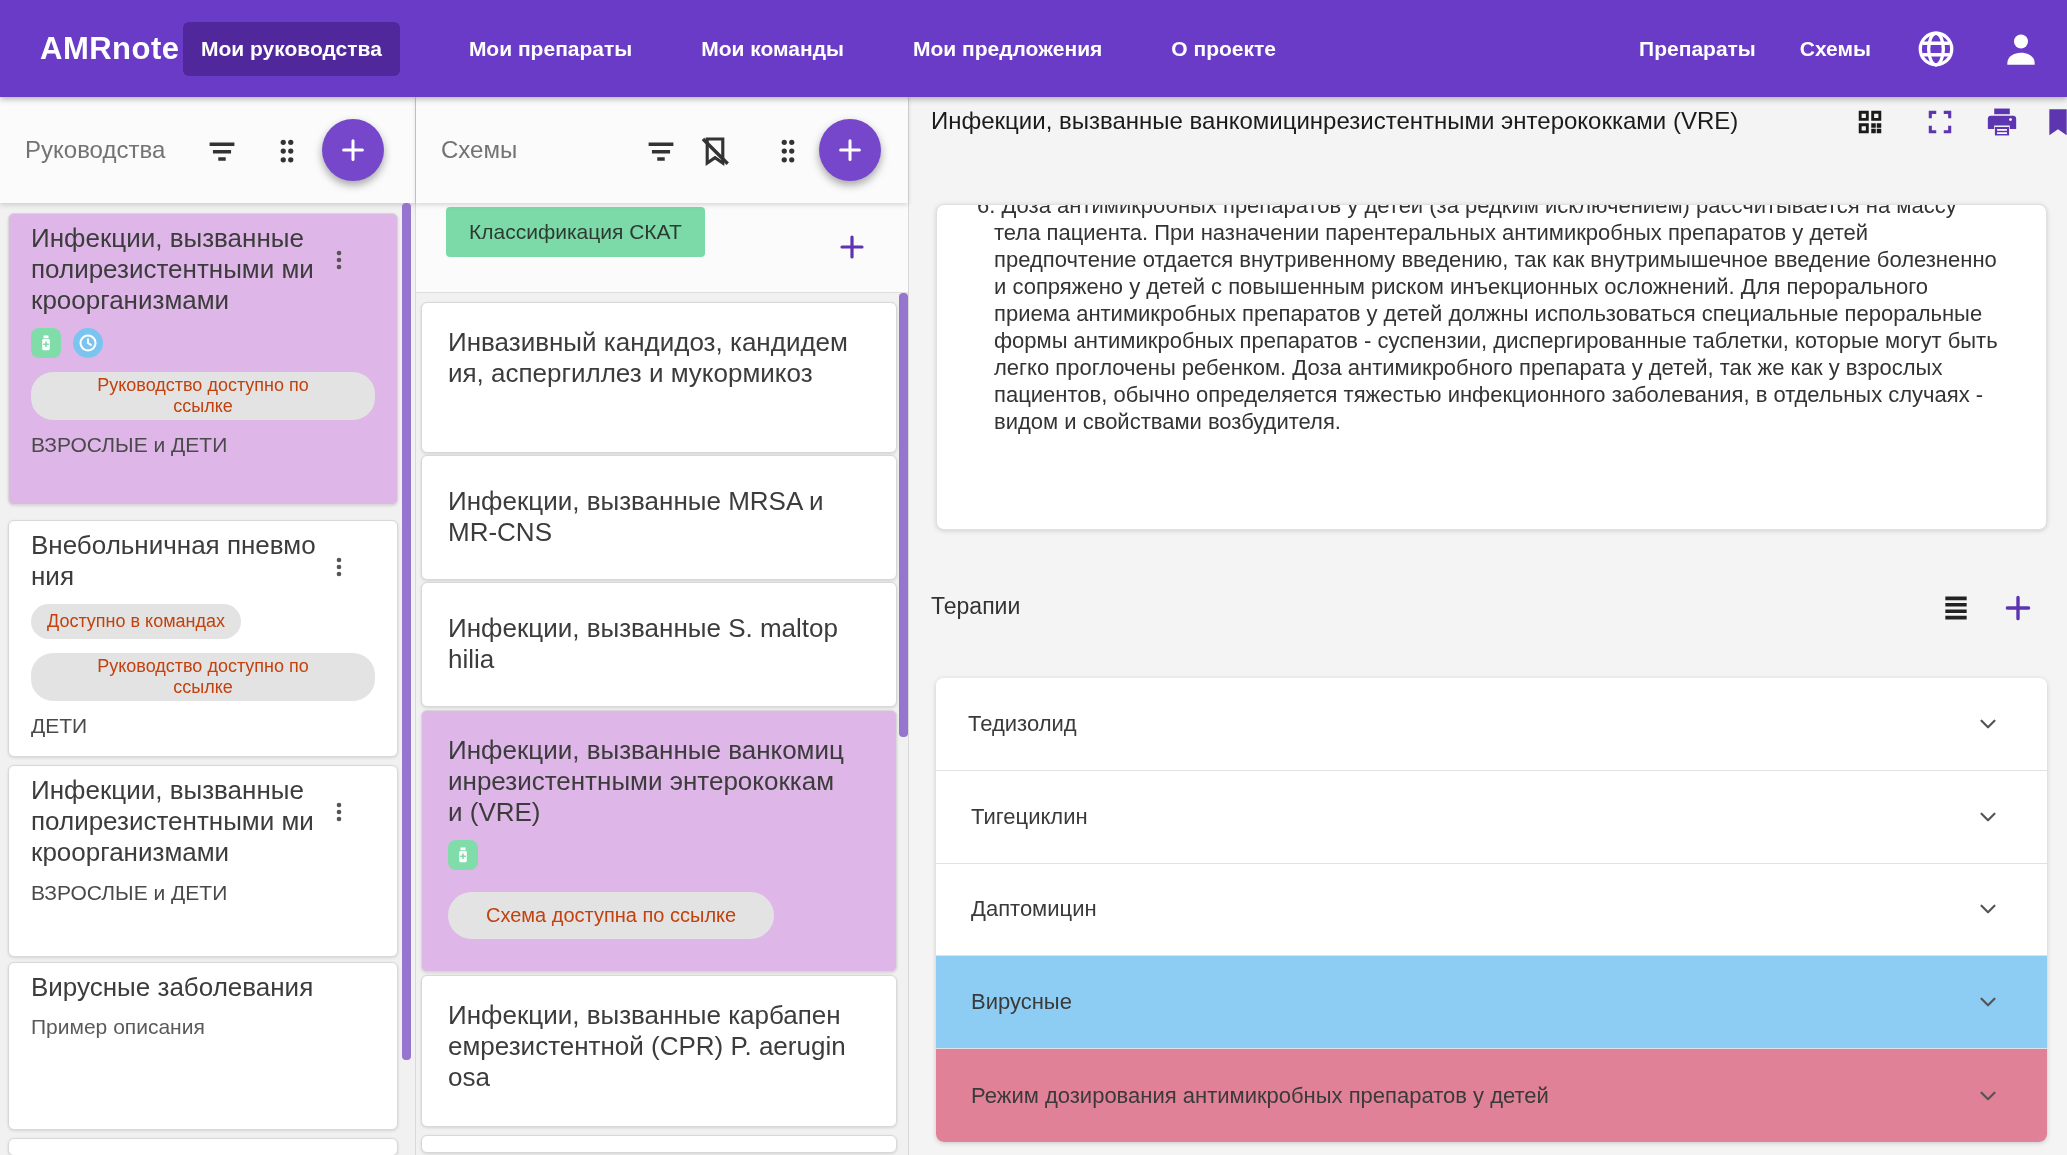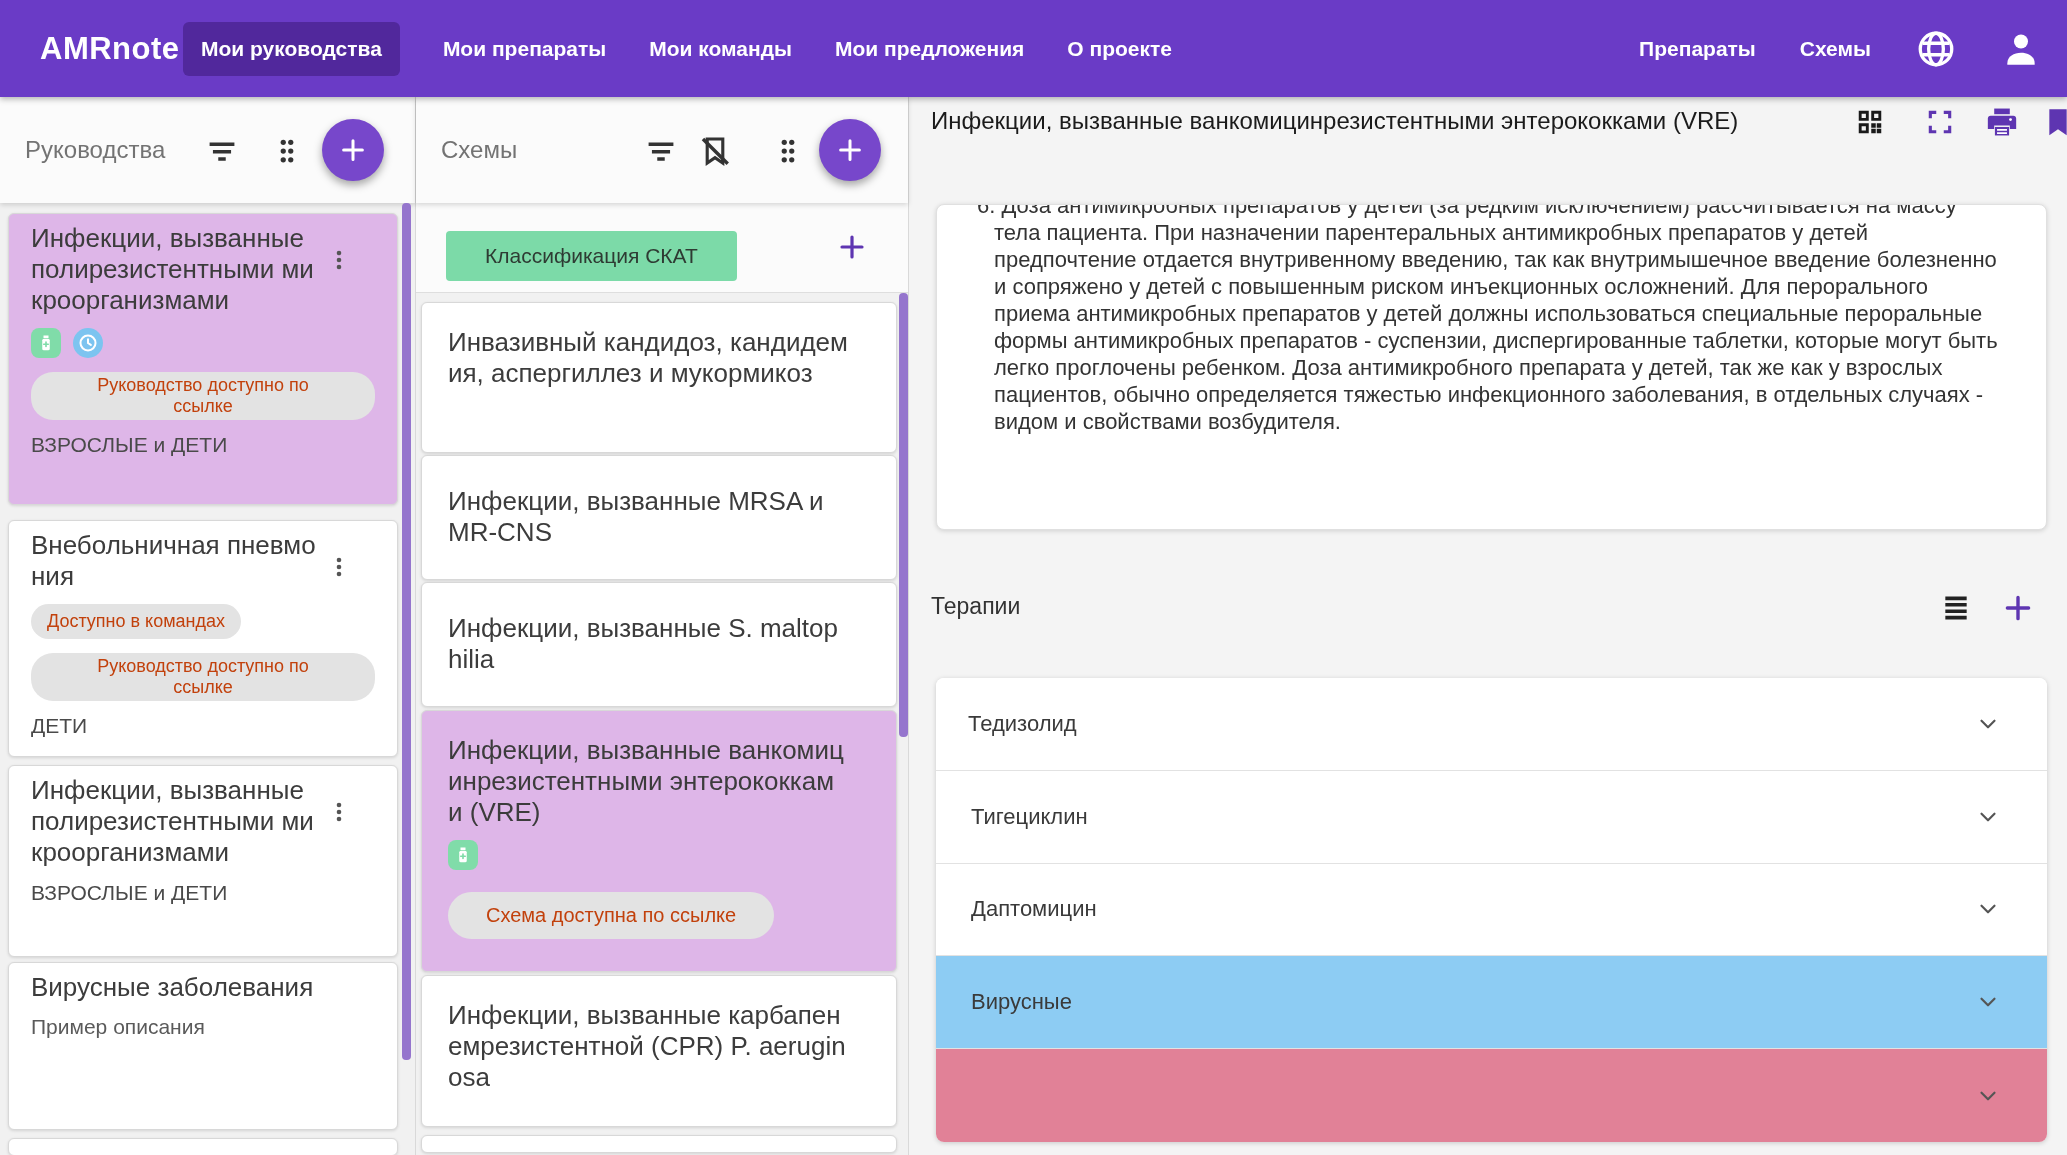--- a/index.html
+++ b/index.html
@@ -4,21 +4,21 @@
 <style>
   html,body{margin:0;padding:0;background:#dcdcdc;}
   .app{position:relative;width:2067px;height:1155px;background:#f1f1f1;overflow:hidden;
        font-family:"Liberation Sans","DejaVu Sans",sans-serif;-webkit-font-smoothing:antialiased;}
 
   
   .navbar{position:absolute;left:0;top:0;width:2067px;height:97px;background:#6a3bc6;
           box-shadow:0 2px 6px rgba(0,0,0,.3);z-index:20;}
   .brand{position:absolute;left:40px;top:0;height:97px;display:flex;align-items:center;
          color:#fff;font-size:31px;font-weight:700;letter-spacing:.5px;cursor:pointer;}
-  .tabs{position:absolute;left:183px;top:0;height:97px;display:flex;align-items:center;gap:43px;}
+  .tabs{position:absolute;left:183px;top:0;height:97px;display:flex;align-items:center;gap:69px;}
   .tab{color:#fff;font-size:21px;font-weight:600;white-space:nowrap;cursor:pointer;}
   .tab.active{background:#51289c;padding:15px 18px;border-radius:6px;}
   .nav-right{position:absolute;right:26px;top:0;height:97px;display:flex;align-items:center;gap:44px;}
   .nav-link{color:#fff;font-size:21px;font-weight:600;white-space:nowrap;cursor:pointer;}
   .nav-icon{color:#fff;display:flex;align-items:center;justify-content:center;cursor:pointer;}
 
   
   .panel{position:absolute;top:97px;height:1058px;}
   .panel-left{left:0;width:415px;background:#f1f1f1;border-right:1px solid #d9d9d9;}
   .panel-mid{left:416px;width:492px;background:#f1f1f1;border-right:1px solid #d9d9d9;}
@@ -50,22 +50,22 @@
   .pill{background:#e3e3e3;color:#c2410c;font-size:18px;line-height:21px;text-align:center;}
   .pill.wide{margin-top:14px;border-radius:22px;padding:3px 44px;}
   .pill.inline{display:inline-block;border-radius:18px;margin-top:12px;padding:7px 16px;}
   .pill.scheme{display:inline-block;border-radius:26px;margin-top:22px;padding:13px 38px;font-size:20px;}
   .audience{margin-top:13px;font-size:21px;color:#4a4a4a;}
   .descr{margin-top:12px;font-size:21px;color:#5a5a5a;}
 
   
   .chip-row{position:absolute;left:0;top:106px;right:0;height:89px;background:#fbfbfb;
             border-bottom:1px solid #dedede;z-index:5;}
-  .chip{position:absolute;left:30px;top:28px;height:50px;display:flex;align-items:center;
-        padding:0 39px;background:#7cdaa8;border-radius:4px;font-size:21px;color:#2e3b33;cursor:pointer;}
+  .chip{position:absolute;left:30px;top:4px;height:50px;display:flex;align-items:center;
+        padding:0 23px;background:#7cdaa8;border-radius:4px;font-size:21px;color:#2e3b33;cursor:pointer;}
   .chip-plus{position:absolute;left:420px;top:28px;color:#5e35b1;cursor:pointer;}
 
   
   .detail-title{position:absolute;left:22px;top:10px;width:910px;font-size:24px;color:#1b1b1b;
                 white-space:nowrap;}
   .dicon{position:absolute;top:8px;width:34px;height:34px;display:flex;align-items:center;
          justify-content:center;cursor:pointer;}
   .dicon.qr{left:944px;color:#1a1a1a;}
   .dicon.crop{left:1014px;color:#5e35b1;}
   .dicon.print{left:1076px;color:#5e35b1;}
@@ -381,20 +381,21 @@
               <use href="#i-chev"></use>
             </svg></span>
       </div>
       <div class="acc-row" style="background: rgb(141, 204, 243);">
         <span>Вирусные</span>
         <span class="acc-chev"><svg width="26" height="26">
               <use href="#i-chev"></use>
             </svg></span>
       </div>
       <div class="acc-row" style="background: rgb(225, 129, 151);">
+        <span>Режим дозирования антимикробных препаратов у детей</span>
         <span class="acc-chev"><svg width="26" height="26">
               <use href="#i-chev"></use>
             </svg></span>
       </div>
     </div>
   </div>
 
 </div>
 
 </body></html>

